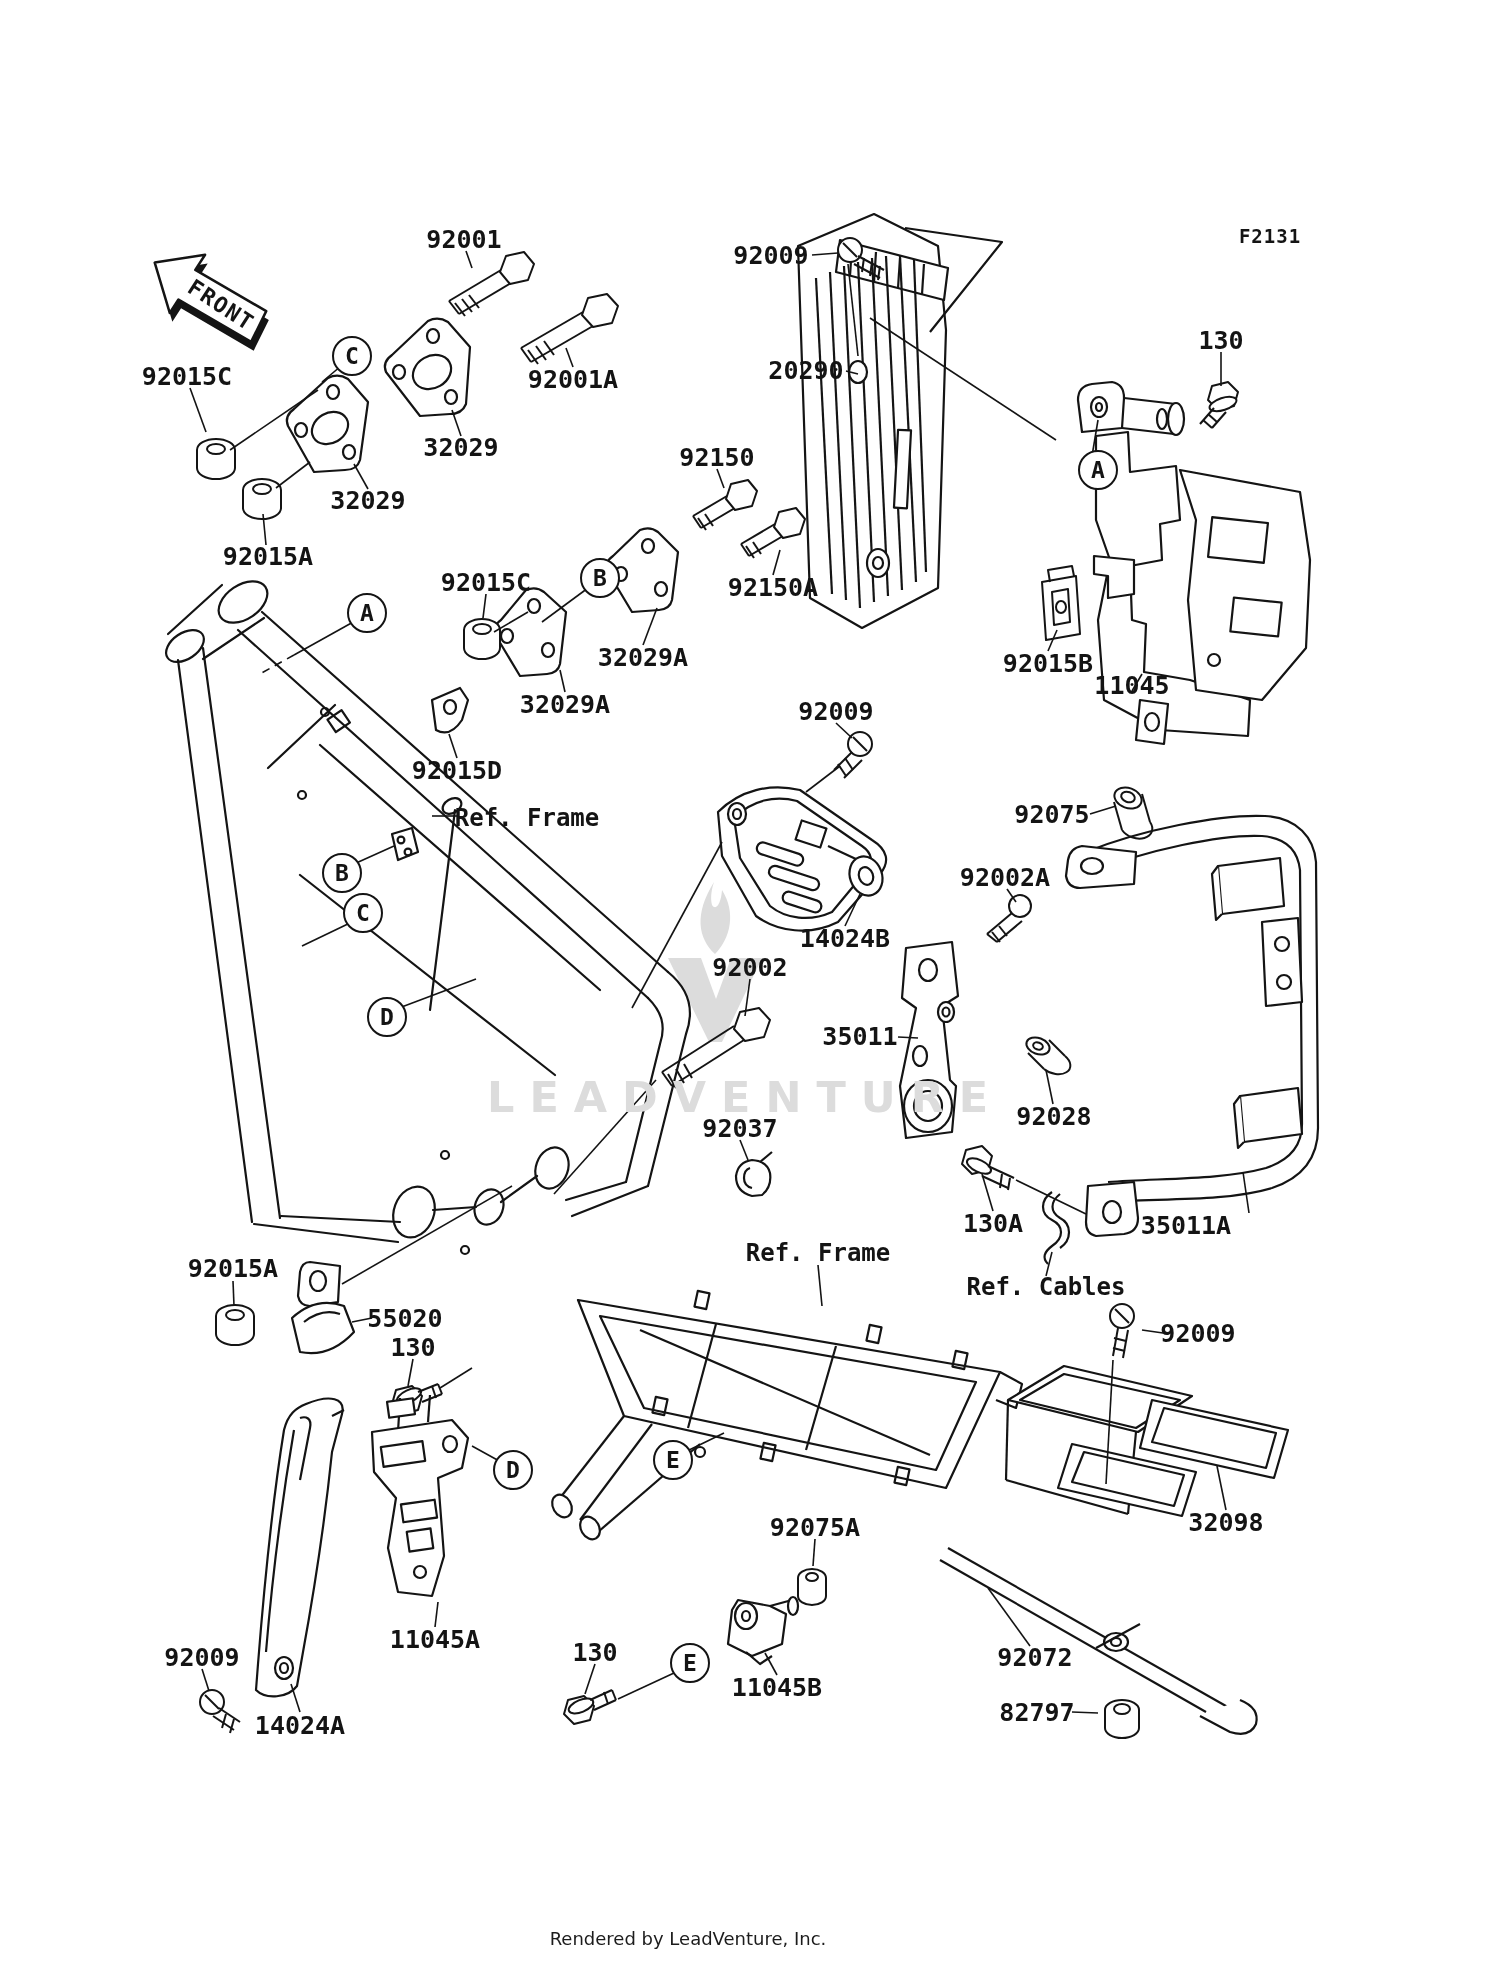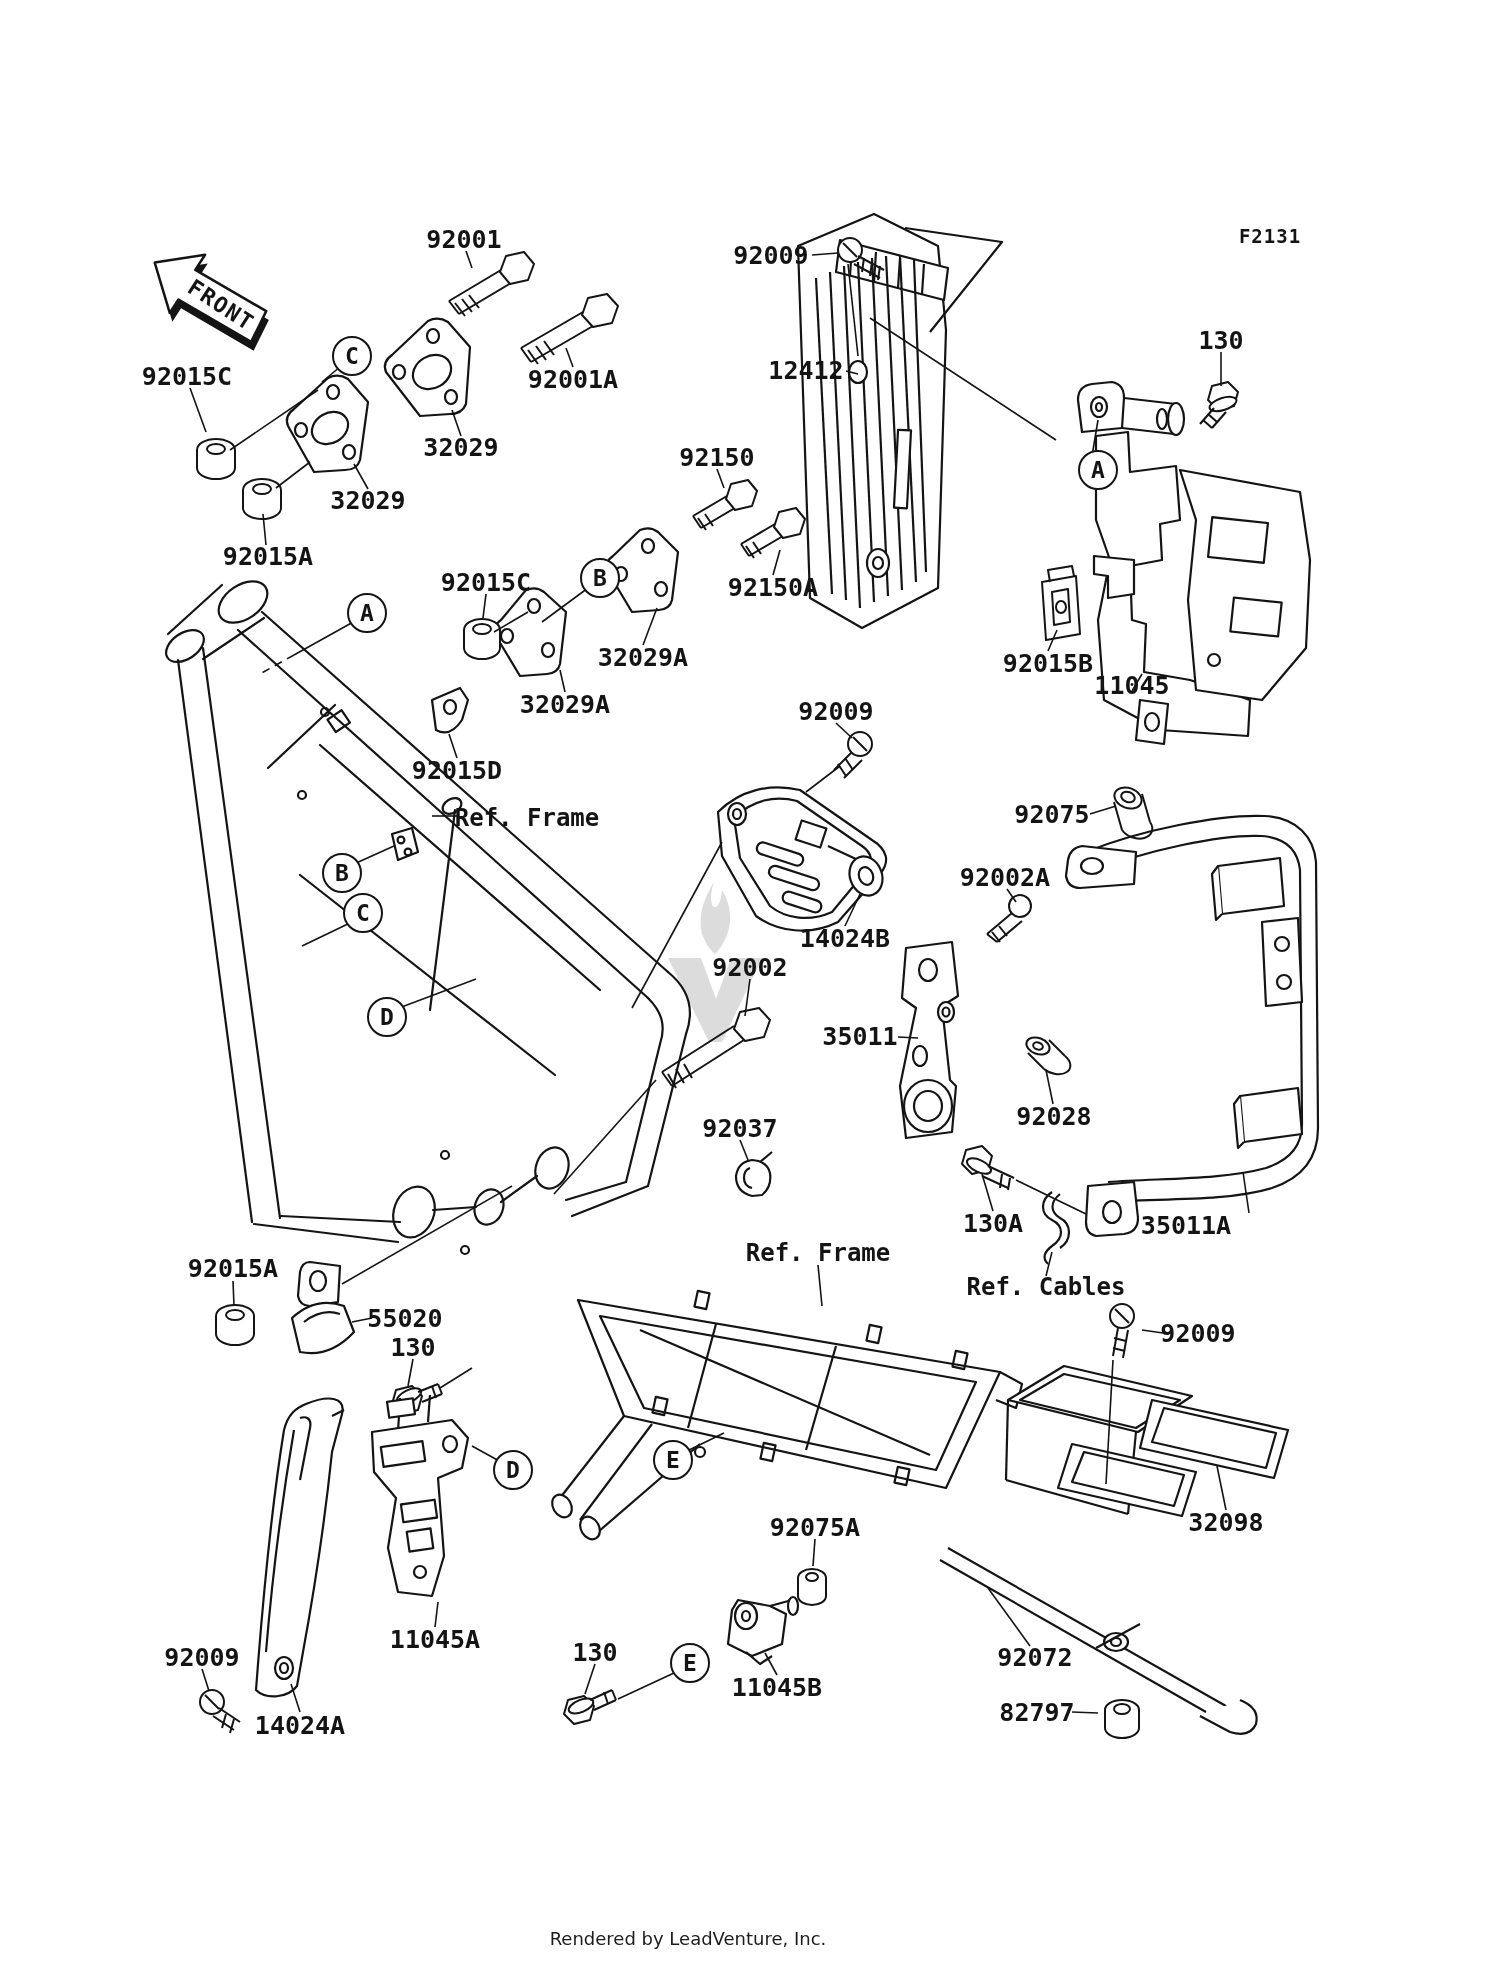--- a/index.html
+++ b/index.html
@@ -508,21 +508,21 @@
     <polygon points="146,292 184,258 184,276 266,272 270,306 186,310 186,326" fill="#ffffff" stroke="#141414" stroke-width="2.5" stroke-linejoin="round"></polygon>
     <text x="188" y="299" font-family="DejaVu Sans Mono, monospace" font-weight="700" font-size="22" letter-spacing="1.5" fill="#141414">FRONT</text>
   </g>
 </svg>
 
 <div class="lbl code" style="left:1270px;top:236px">F2131</div>
 
 <div class="lbl" style="left:464px;top:239px">92001</div>
 <div class="lbl" style="left:771px;top:255px">92009</div>
 <div class="lbl" style="left:1221px;top:340px">130</div>
-<div class="lbl" style="left:806px;top:370px">12412</div>
+<div class="lbl" style="left:806px;top:370px">20290</div>
 <div class="lbl" style="left:187px;top:376px">92015C</div>
 <div class="lbl" style="left:573px;top:379px">92001A</div>
 <div class="lbl" style="left:461px;top:447px">32029</div>
 <div class="lbl" style="left:717px;top:457px">92150</div>
 <div class="callout" style="left:1098px;top:470px">A</div>
 <div class="lbl" style="left:368px;top:500px">32029</div>
 <div class="lbl" style="left:268px;top:556px">92015A</div>
 <div class="callout" style="left:352px;top:356px">C</div>
 <div class="lbl" style="left:486px;top:582px">92015C</div>
 <div class="callout" style="left:600px;top:578px">B</div>
@@ -559,15 +559,16 @@
 <div class="lbl" style="left:815px;top:1527px">92075A</div>
 <div class="lbl" style="left:435px;top:1639px">11045A</div>
 <div class="lbl" style="left:595px;top:1652px">130</div>
 <div class="lbl" style="left:1035px;top:1657px">92072</div>
 <div class="callout" style="left:690px;top:1663px">E</div>
 <div class="lbl" style="left:202px;top:1657px">92009</div>
 <div class="lbl" style="left:777px;top:1687px">11045B</div>
 <div class="lbl" style="left:1037px;top:1712px">82797</div>
 <div class="lbl" style="left:300px;top:1725px">14024A</div>
 
+<div class="watermark-text">LEADVENTURE</div>
 <div class="footer">Rendered by LeadVenture, Inc.</div>
 
 </div>
 
 </body></html>

